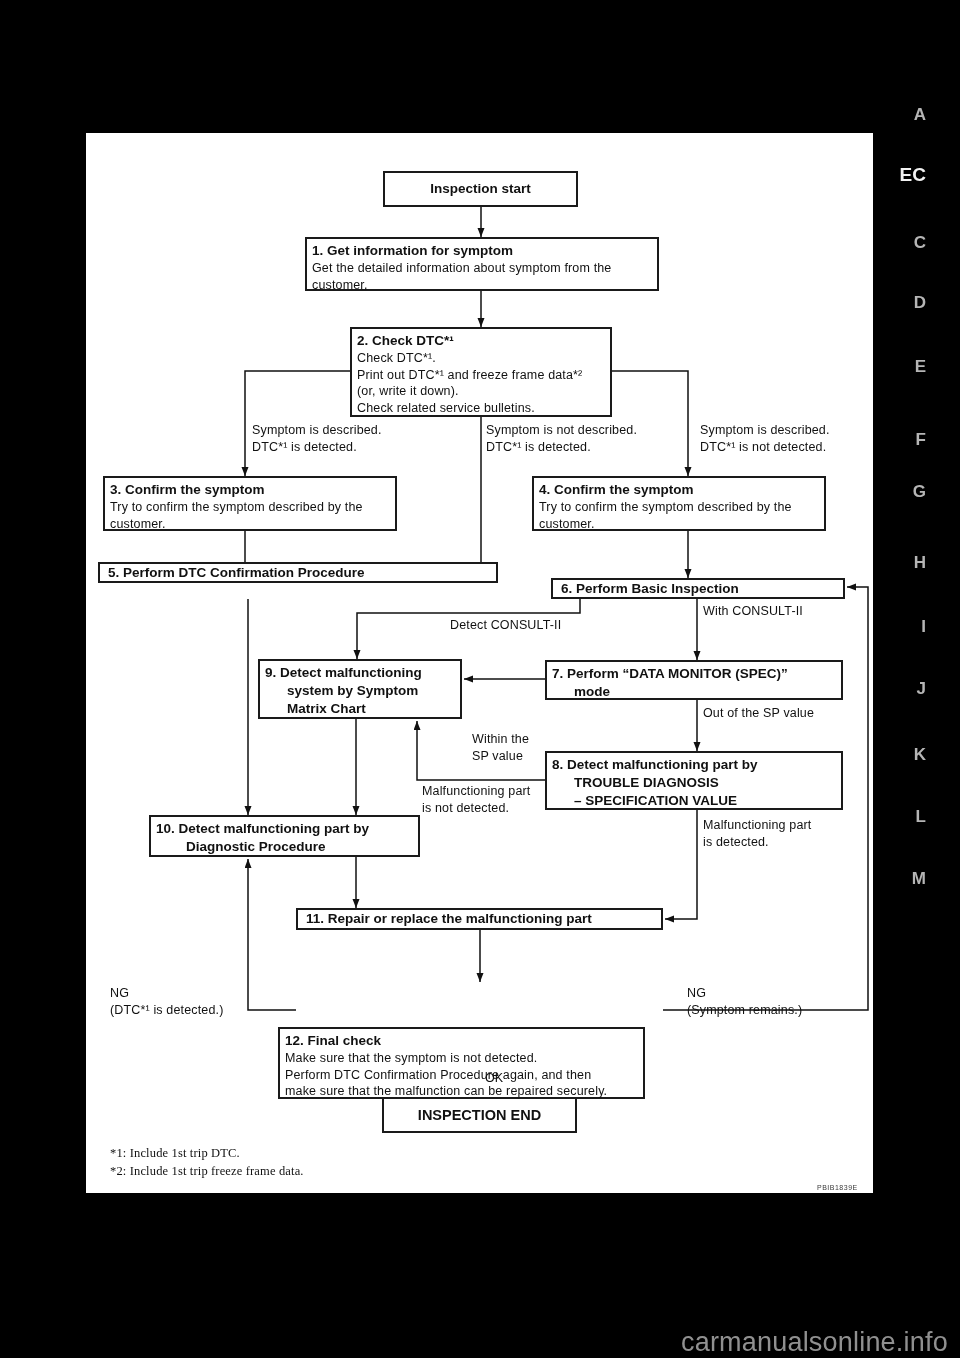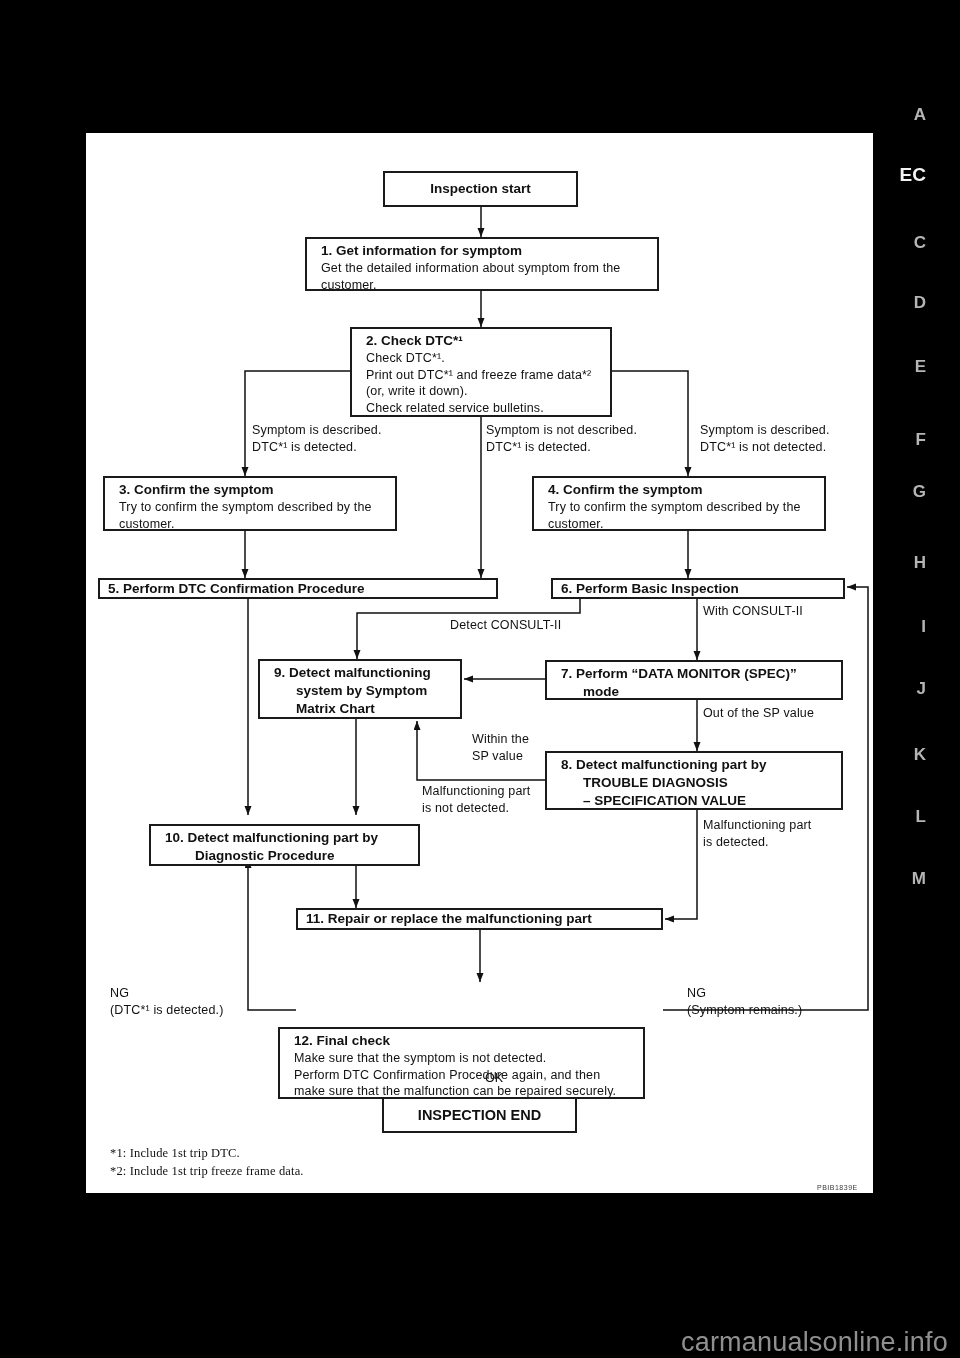--- a/index.html
+++ b/index.html
@@ -7,21 +7,21 @@
     position:relative; width:960px; height:1358px; background:#000;
     font-family:"Liberation Sans", sans-serif; overflow:hidden;
   }
   .page {
     position:absolute; left:86px; top:133px; width:787px; height:1060px;
     background:#ffffff; color:#111;
   }
   .connectors { position:absolute; left:0; top:0; width:787px; height:1060px; }
   .fc-box {
     position:absolute; box-sizing:border-box; border:2px solid #1a1a1a;
-    background:#fff; color:#111; padding:3px 8px 2px 14px;
+    background:#fff; color:#111; padding:3px 8px 2px 5px;
   }
   .fc-title {
     font-weight:bold; font-size:13.5px; line-height:18px; white-space:pre-line;
   }
   .fc-body {
     font-size:12.5px; line-height:16.5px; white-space:pre-line; letter-spacing:0.15px;
   }
   .fc-center { display:flex; align-items:center; justify-content:center; padding:16px; }
   .fc-left   { display:flex; align-items:center; padding:0 0 0 8px; }
   .hang22 .fc-title { padding-left:22px; text-indent:-22px; }
@@ -109,21 +109,21 @@
       <div class="fc-body">Try to confirm the symptom described by the
 customer.</div>
     </div>
 
     <div class="fc-box" style="left:446px; top:343px; width:294px; height:55px;">
       <div class="fc-title">4. Confirm the symptom</div>
       <div class="fc-body">Try to confirm the symptom described by the
 customer.</div>
     </div>
 
-    <div class="fc-box fc-left" style="left:12px; top:445px; width:400px; height:21px;">
+    <div class="fc-box fc-left" style="left:12px; top:429px; width:400px; height:21px;">
       <div class="fc-title">5. Perform DTC Confirmation Procedure</div>
     </div>
 
     <div class="fc-box fc-left" style="left:465px; top:445px; width:294px; height:21px;">
       <div class="fc-title">6. Perform Basic Inspection</div>
     </div>
 
     <div class="fc-box hang22" style="left:459px; top:527px; width:298px; height:40px;">
       <div class="fc-title">7. Perform “DATA MONITOR (SPEC)”
 mode</div>
@@ -134,21 +134,21 @@
 TROUBLE DIAGNOSIS
 – SPECIFICATION VALUE</div>
     </div>
 
     <div class="fc-box hang22" style="left:172px; top:526px; width:204px; height:60px;">
       <div class="fc-title">9. Detect malfunctioning
 system by Symptom
 Matrix Chart</div>
     </div>
 
-    <div class="fc-box hang30" style="left:63px; top:682px; width:271px; height:42px;margin-top:9px;">
+    <div class="fc-box hang30" style="left:63px; top:682px; width:271px; height:42px;">
       <div class="fc-title">10. Detect malfunctioning part by
 Diagnostic Procedure</div>
     </div>
 
     <div class="fc-box fc-left" style="left:210px; top:775px; width:367px; height:22px;">
       <div class="fc-title">11. Repair or replace the malfunctioning part</div>
     </div>
 
     <div class="fc-box" style="left:192px; top:849px; width:367px; height:72px;margin-top:45px;">
       <div class="fc-title">12. Final check</div>

